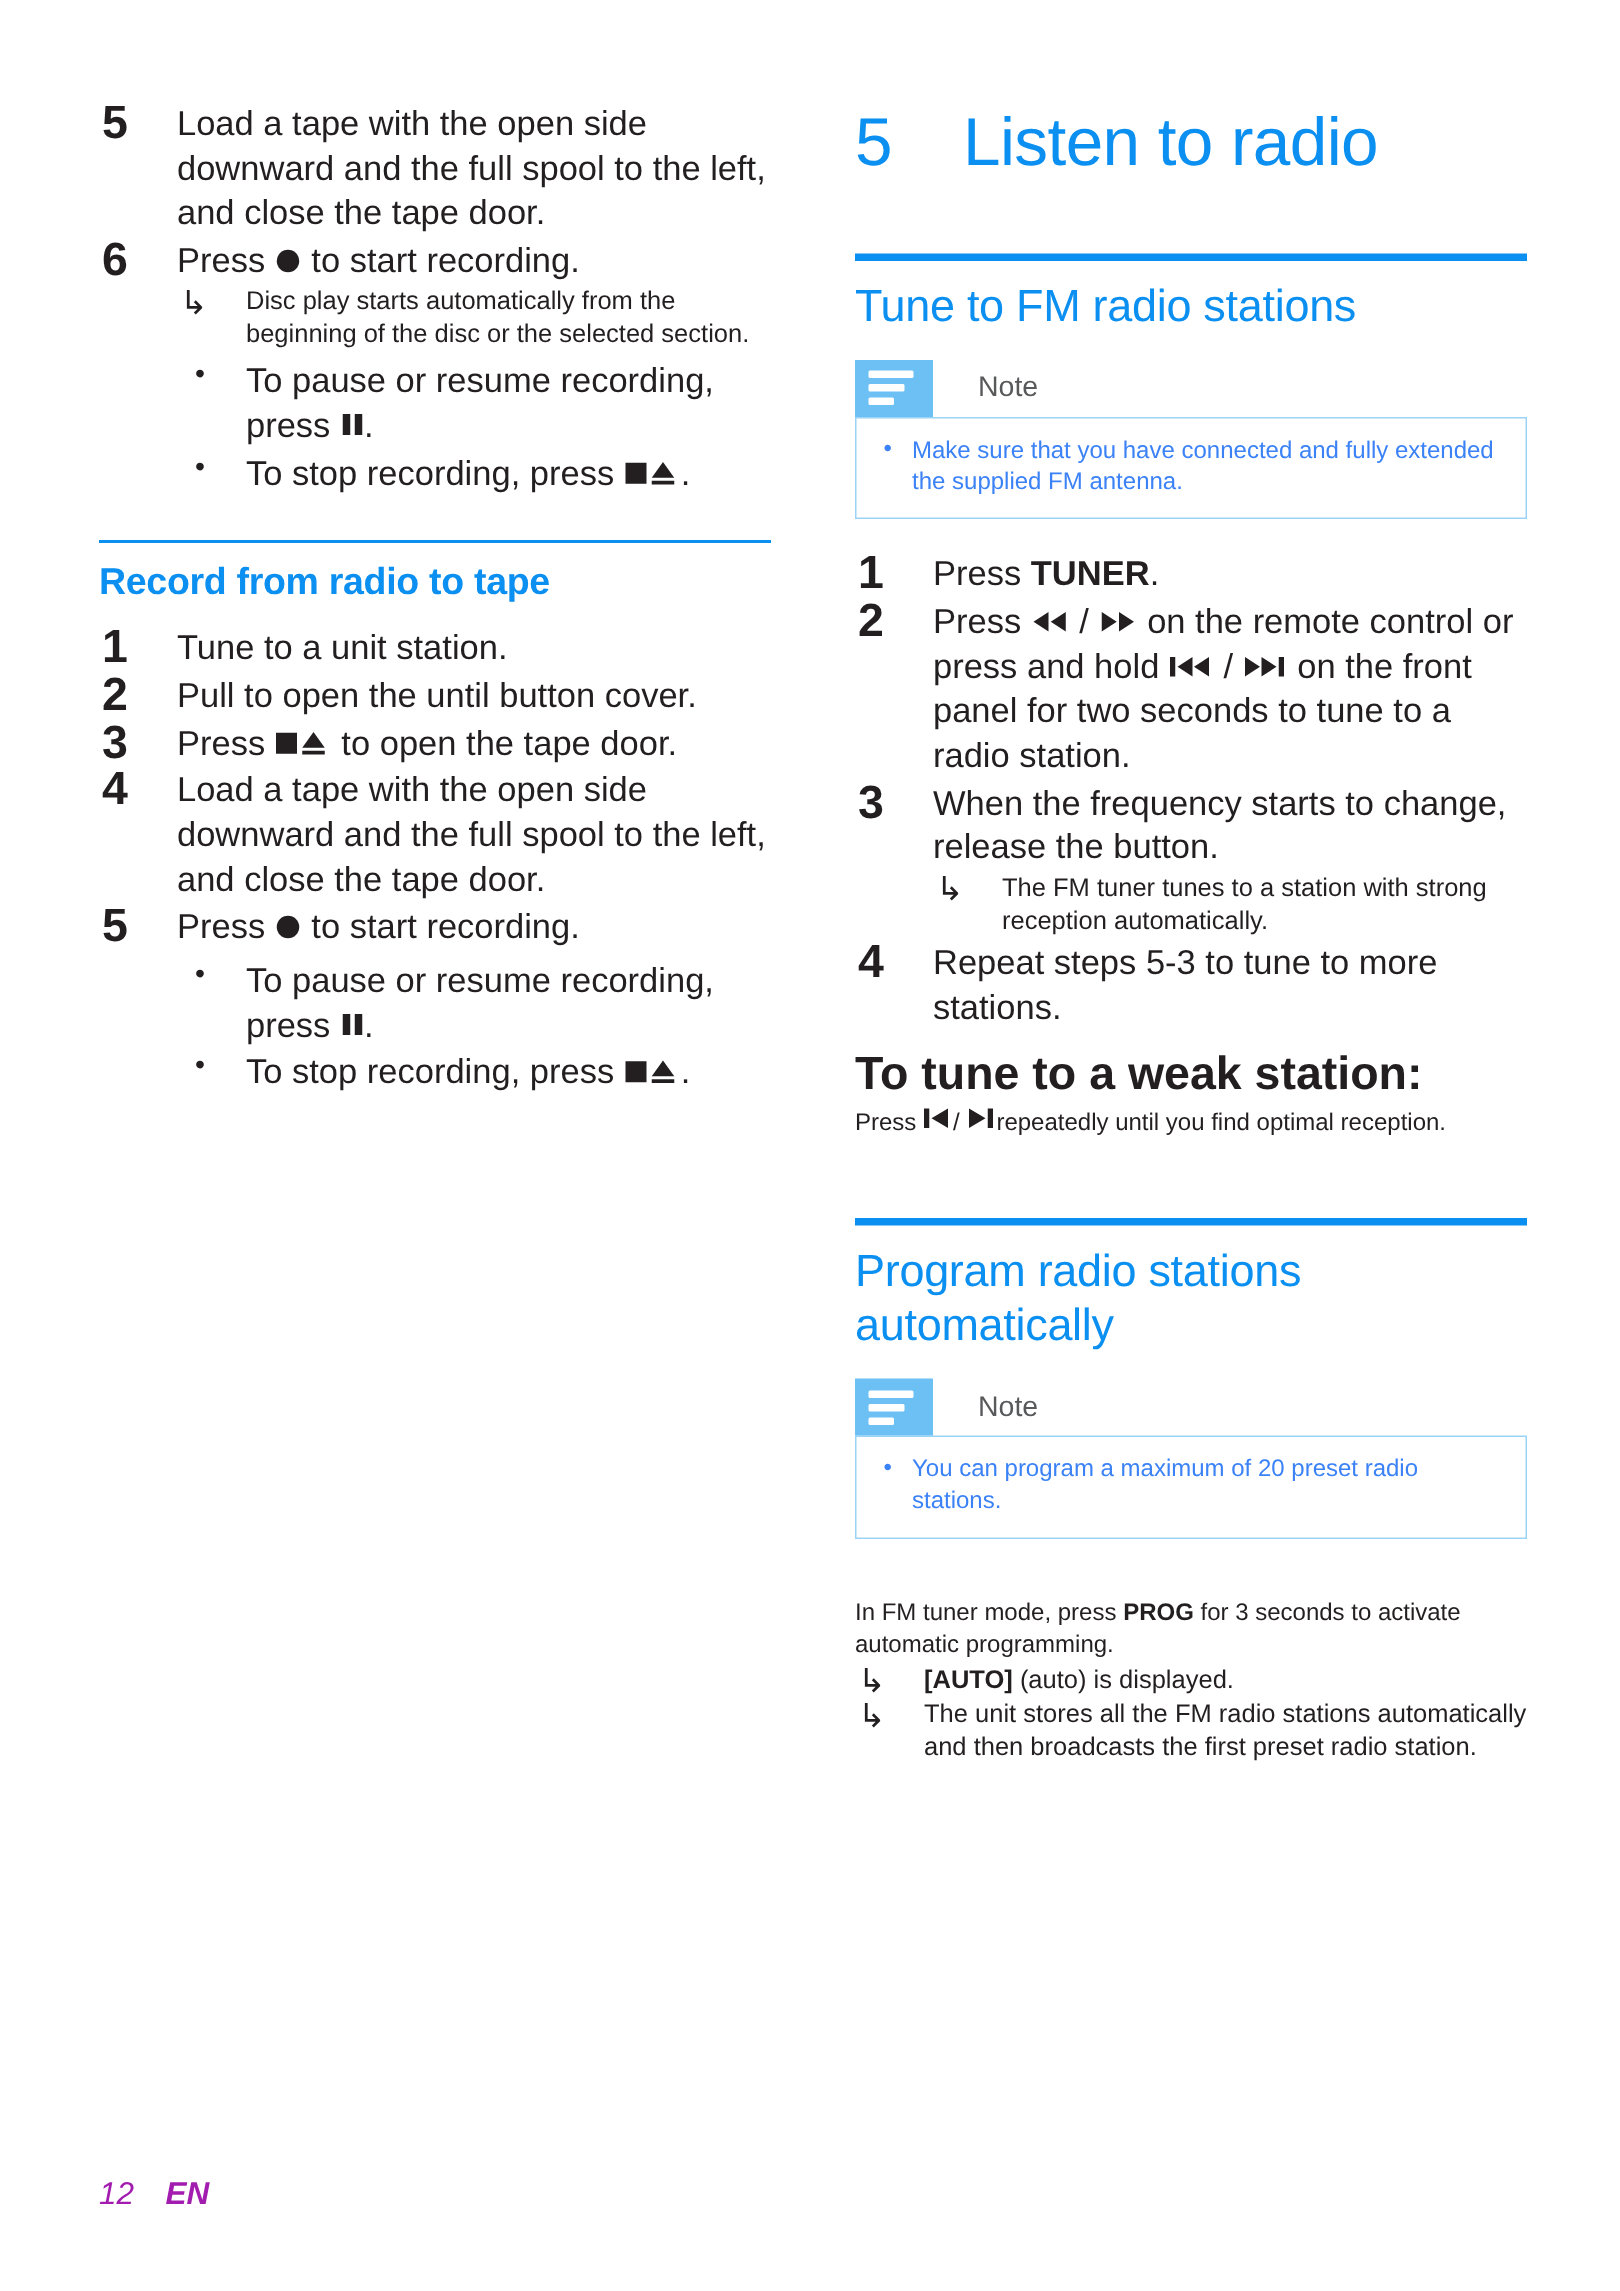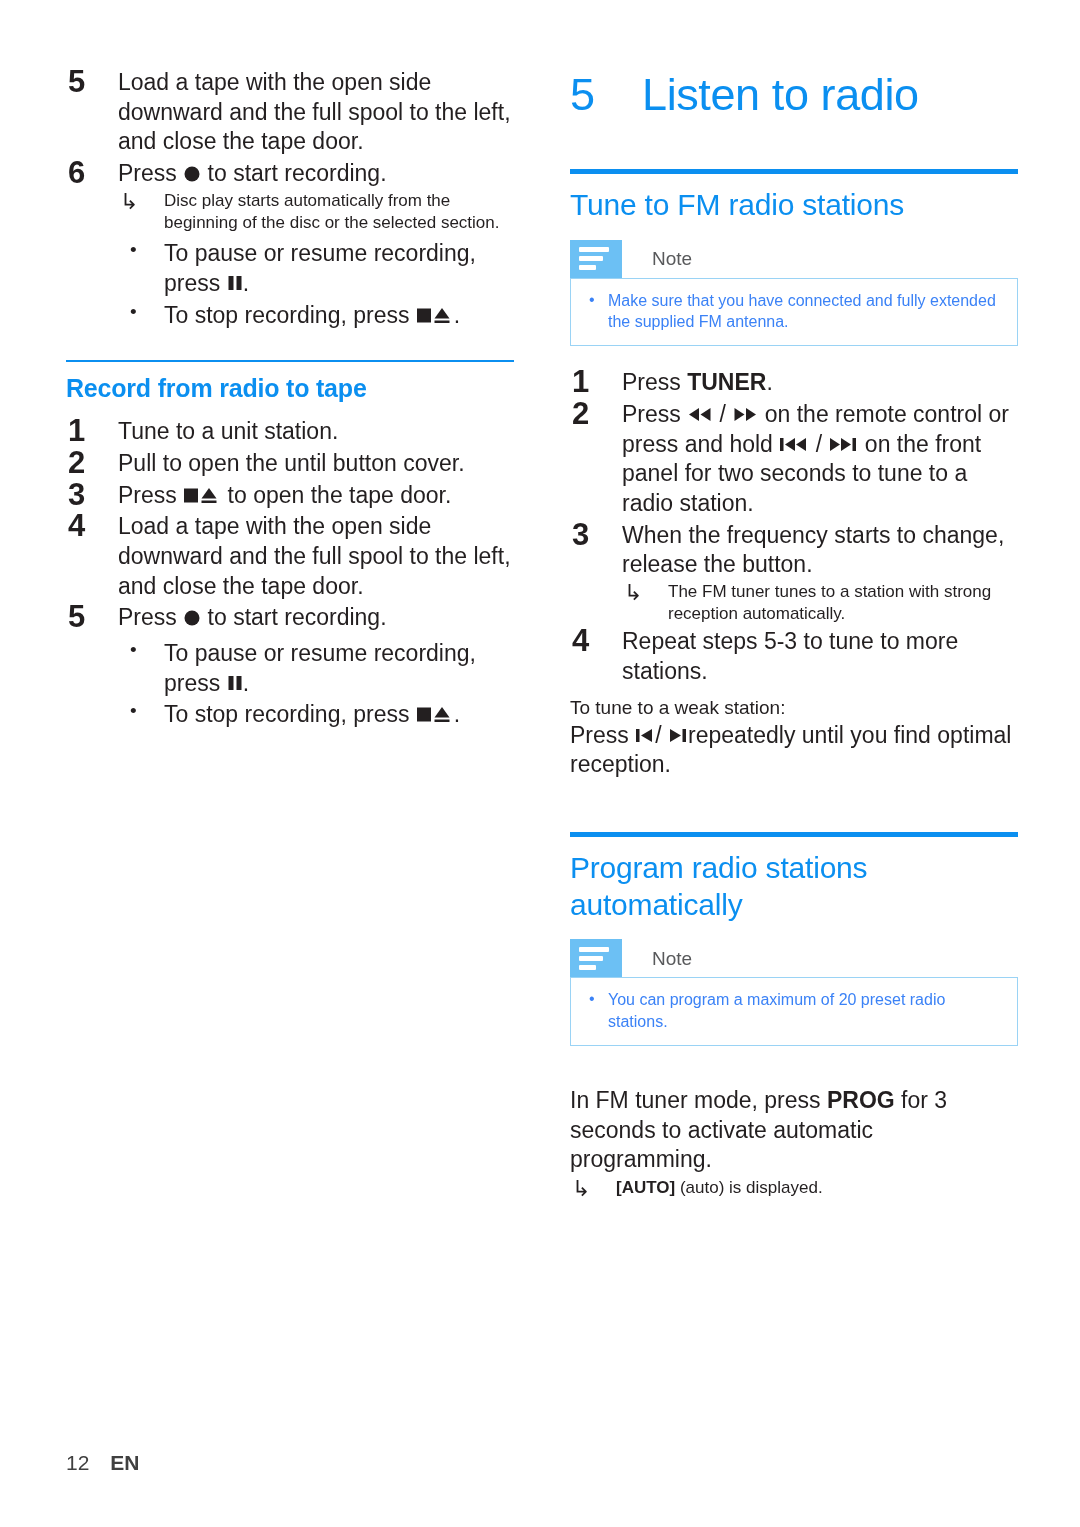--- a/index.html
+++ b/index.html
@@ -180,50 +180,51 @@
   ul.bullets > li::before {
     content: "\2022";
     position: absolute;
     left: 12px;
     top: -1px;
     font-size: 19px;
   }
 
   
   p.body {
-    font-size: 23px;
+    font-size: 16px;
     line-height: 1.29;
     margin: 0 0 2px 0;
   }
   p.lead-strong {
-    font-size: 19px;
-    font-weight: 400;
+    font-size: 31px;
+    font-weight: 700;
     line-height: 1.29;
     margin: 0;
   }
   .bold { font-weight: 700; }
 
   
   .sym {
     display: inline-block;
     vertical-align: -1px;
     line-height: 1;
     white-space: nowrap;
   }
   .sym svg { display: block; }
 
   
   .footer {
     position: absolute;
     left: 66px;
     bottom: 52px;
     font-size: 21px;
-    color: #404040;
+    color: #a21caf;
     display: flex;
     align-items: flex-start;
+    font-style: italic;
   }
   .footer .pg { margin-right: 21px; }
   .footer .lang { font-weight: 700; }
 
   .sp-sm { height: 8px; }
   .sp-md { height: 18px; }
 </style>
 </head>
 <body>
 
@@ -425,20 +426,21 @@
           <li>You can program a maximum of 20 preset radio stations.</li>
         </ul>
       </div>
     </div>
 
     <div class="sp-md"></div>
     <p class="body"><span>In FM tuner mode, press</span> <span class="bold">PROG</span> <span>for 3 seconds to activate automatic programming.</span></p>
 
     <ul class="results">
       <li><span class="bold">[AUTO]</span> <span>(auto) is displayed.</span></li>
+      <li>The unit stores all the FM radio stations automatically and then broadcasts the first preset radio station.</li>
     </ul>
   </div>
 
   <div class="footer">
     <span class="pg">12</span>
     <span class="lang">EN</span>
   </div>
 
 </div>
 

